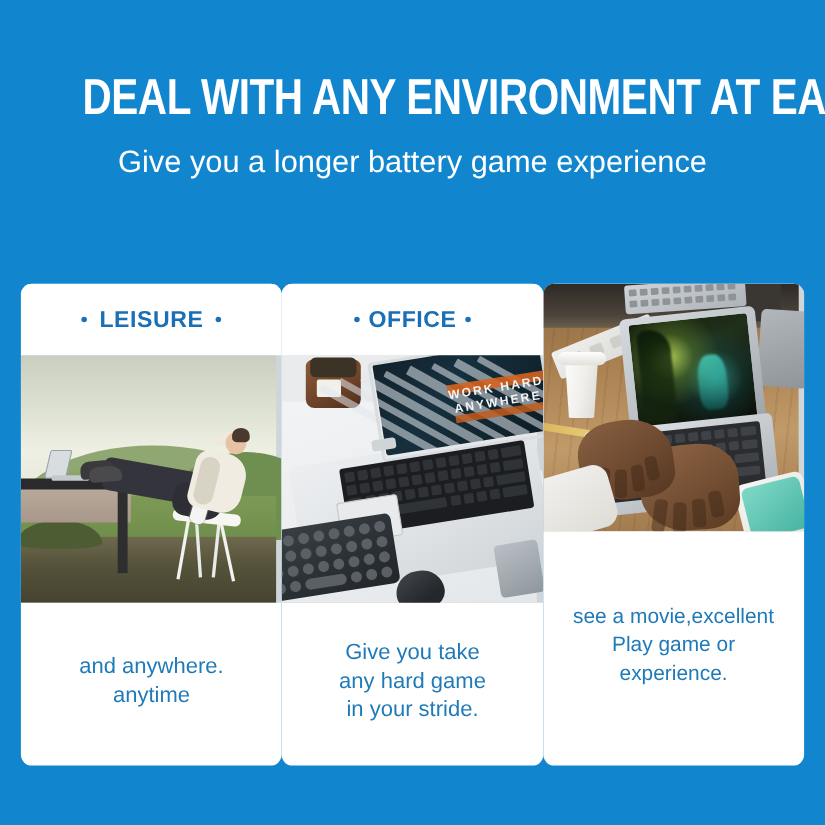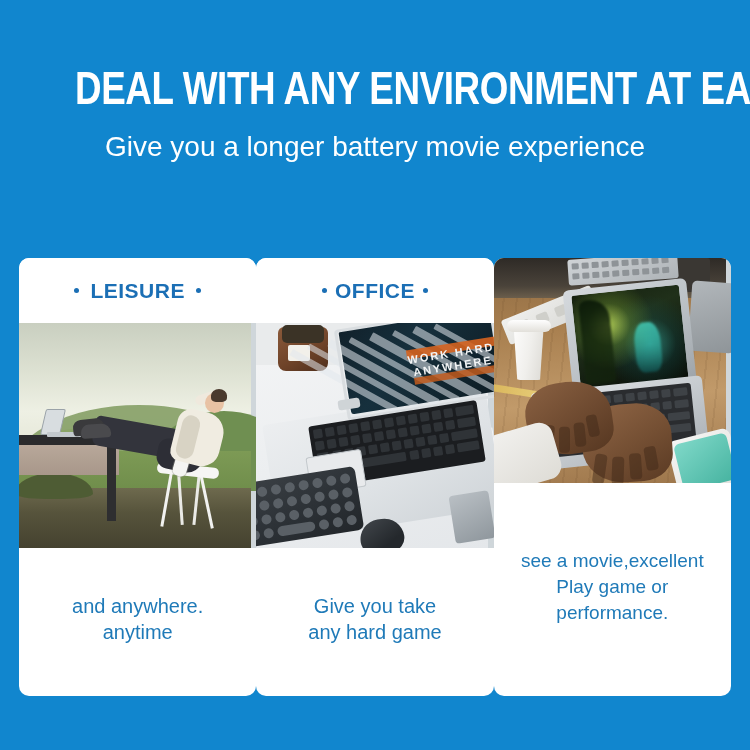--- a/index.html
+++ b/index.html
@@ -534,21 +534,21 @@
     transform: rotate(4deg);
   }
 </style>
 </head>
 <body>
 
 <div id="poster">
 
   <div class="headline-block">
     <h1 class="headline">DEAL WITH ANY ENVIRONMENT AT EASE</h1>
-    <p class="subtitle">Give you a longer battery movie experience</p>
+    <p class="subtitle">Give you a longer battery game experience</p>
   </div>
 
   <div class="cards-row">
 
     <div class="card card-1">
 
       <div class="card-header">
         <span class="card-title wide">
           <i class="bullet"></i>
           <span>LEISURE</span>
@@ -713,20 +713,21 @@
           <div class="ph p2-ekey" style="left:90px; top:48px; width:10px; height:10px;"></div>
           <div class="ph p2-ekey" style="left:104px;top:48px; width:10px; height:10px;"></div>
         </div>
         <div class="ph p2-mouse"></div>
       </div>
 
       <div class="card-caption">
         <div class="caption-text">
           <span class="cl">Give you take</span>
           <span class="cl">any hard game</span>
+          <span class="cl">in your stride.</span>
         </div>
       </div>
     </div>
 
     <div class="card card-3">
 
 
       <div class="card-photo">
         <div class="ph p3-wood"></div>
         <div class="ph p3-topbar"></div>
@@ -823,19 +824,19 @@
           <div class="ph p3-finger" style="left:46px; top:42px; width:11px; height:24px; transform:rotate(2deg);"></div>
           <div class="ph p3-finger" style="left:60px; top:36px; width:11px; height:22px; transform:rotate(-4deg);"></div>
         </div>
         <div class="ph p3-sleeve-l"></div>
       </div>
 
       <div class="card-caption">
         <div class="caption-text">
           <span class="cl">see a movie,excellent</span>
           <span class="cl">Play game or</span>
-          <span class="cl">performance.</span>
+          <span class="cl">experience.</span>
         </div>
       </div>
     </div>
 
   </div>
 </div>
 
 </body></html>

